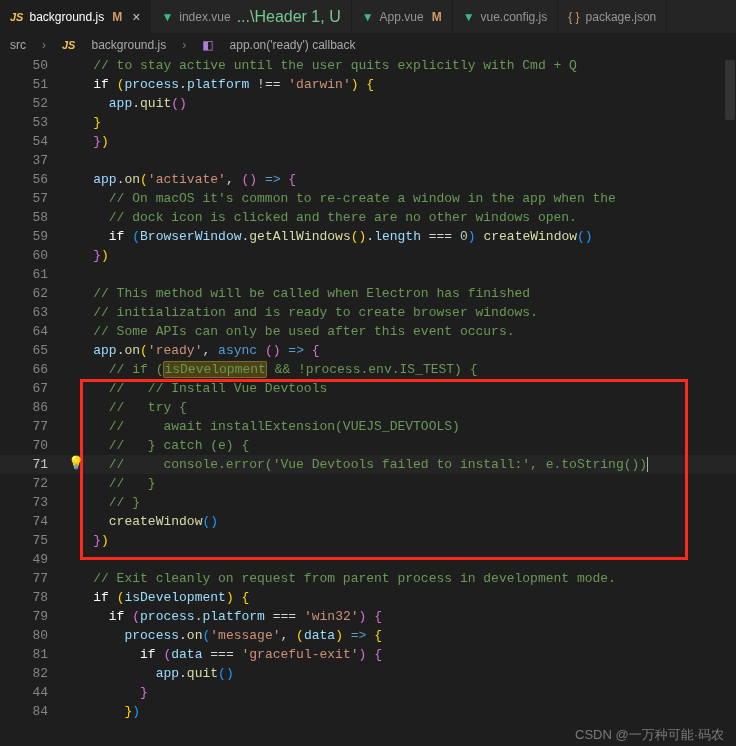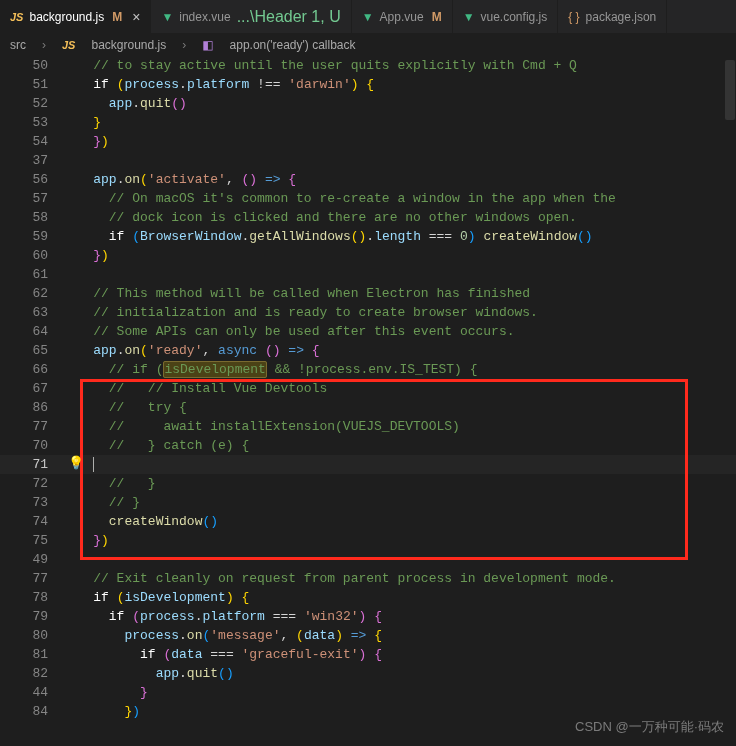--- a/index.html
+++ b/index.html
@@ -101,21 +101,21 @@
     pointer-events: none;
   }
   .bulb {
     position: absolute;
     color: #ffcc00;
     font-size: 13px;
   }
   .watermark {
     position: absolute;
     right: 12px;
-    bottom: 10px;
+    bottom: 2px;
     color: #8b8b8b;
     font-size: 13px;
     font-family: -apple-system, BlinkMacSystemFont, "Segoe UI", sans-serif;
     opacity: 0.85;
     margin-top: 32px;
   }
   .scroll-thumb {
     position: absolute;
     right: 1px;
     top: 60px;
@@ -180,21 +180,21 @@
     <div class="code-line"><div class="gutter">61</div><div class="line-content">    </div></div>
     <div class="code-line"><div class="gutter">62</div><div class="line-content">    <span class="tk-comment">// This method will be called when Electron has finished</span></div></div>
     <div class="code-line"><div class="gutter">63</div><div class="line-content">    <span class="tk-comment">// initialization and is ready to create browser windows.</span></div></div>
     <div class="code-line"><div class="gutter">64</div><div class="line-content">    <span class="tk-comment">// Some APIs can only be used after this event occurs.</span></div></div>
     <div class="code-line"><div class="gutter">65</div><div class="line-content">    <span class="tk-ident">app</span><span class="tk-plain">.</span><span class="tk-func">on</span><span class="tk-paren">(</span><span class="tk-string">'ready'</span><span class="tk-plain">, </span><span class="tk-kw2">async</span><span class="tk-plain"> </span><span class="tk-paren2">(</span><span class="tk-paren2">)</span><span class="tk-plain"> </span><span class="tk-kw2">=&gt;</span><span class="tk-plain"> </span><span class="tk-paren2">{</span></div></div>
     <div class="code-line"><div class="gutter">66</div><div class="line-content">    <span class="tk-comment">  // if (</span><span class="tk-comment hl-word">isDevelopment</span><span class="tk-comment"> &amp;&amp; !process.env.IS_TEST) {</span></div></div>
     <div class="code-line"><div class="gutter">67</div><div class="line-content">    <span class="tk-comment">  //   // Install Vue Devtools</span></div></div>
     <div class="code-line"><div class="gutter">86</div><div class="line-content">    <span class="tk-comment">  //   try {</span></div></div>
     <div class="code-line"><div class="gutter">77</div><div class="line-content">    <span class="tk-comment">  //     await installExtension(VUEJS_DEVTOOLS)</span></div></div>
     <div class="code-line"><div class="gutter">70</div><div class="line-content">    <span class="tk-comment">  //   } catch (e) {</span></div></div>
-    <div class="code-line current"><div class="gutter current">71</div><div class="line-content">    <span class="tk-plain" style="border-left:1px solid #aeafad;"></span></div></div>
+    <div class="code-line current"><div class="gutter current">71</div><div class="line-content">    <span class="tk-comment">  //     console.error('Vue Devtools failed to install:', e.toString())</span><span class="tk-plain" style="border-left:1px solid #aeafad;"></span></div></div>
     <div class="code-line"><div class="gutter">72</div><div class="line-content">    <span class="tk-comment">  //   }</span></div></div>
     <div class="code-line"><div class="gutter">73</div><div class="line-content">    <span class="tk-comment">  // }</span></div></div>
     <div class="code-line"><div class="gutter">74</div><div class="line-content">    <span class="tk-func">  createWindow</span><span class="tk-paren3">(</span><span class="tk-paren3">)</span></div></div>
     <div class="code-line"><div class="gutter">75</div><div class="line-content">    <span class="tk-paren2">}</span><span class="tk-paren">)</span></div></div>
     <div class="code-line"><div class="gutter">49</div><div class="line-content">    </div></div>
     <div class="code-line"><div class="gutter">77</div><div class="line-content">    <span class="tk-comment">// Exit cleanly on request from parent process in development mode.</span></div></div>
     <div class="code-line"><div class="gutter">78</div><div class="line-content">    <span class="tk-control">if</span><span class="tk-plain"> </span><span class="tk-paren">(</span><span class="tk-ident">isDevelopment</span><span class="tk-paren">)</span><span class="tk-plain"> </span><span class="tk-paren">{</span></div></div>
     <div class="code-line"><div class="gutter">79</div><div class="line-content">    <span class="tk-control">  if</span><span class="tk-plain"> </span><span class="tk-paren2">(</span><span class="tk-ident">process</span><span class="tk-plain">.</span><span class="tk-prop">platform</span><span class="tk-plain"> === </span><span class="tk-string">'win32'</span><span class="tk-paren2">)</span><span class="tk-plain"> </span><span class="tk-paren2">{</span></div></div>
     <div class="code-line"><div class="gutter">80</div><div class="line-content">    <span class="tk-ident">    process</span><span class="tk-plain">.</span><span class="tk-func">on</span><span class="tk-paren3">(</span><span class="tk-string">'message'</span><span class="tk-plain">, </span><span class="tk-paren">(</span><span class="tk-ident">data</span><span class="tk-paren">)</span><span class="tk-plain"> </span><span class="tk-kw2">=&gt;</span><span class="tk-plain"> </span><span class="tk-paren">{</span></div></div>
     <div class="code-line"><div class="gutter">81</div><div class="line-content">    <span class="tk-control">      if</span><span class="tk-plain"> </span><span class="tk-paren2">(</span><span class="tk-ident">data</span><span class="tk-plain"> === </span><span class="tk-string">'graceful-exit'</span><span class="tk-paren2">)</span><span class="tk-plain"> </span><span class="tk-paren2">{</span></div></div>

